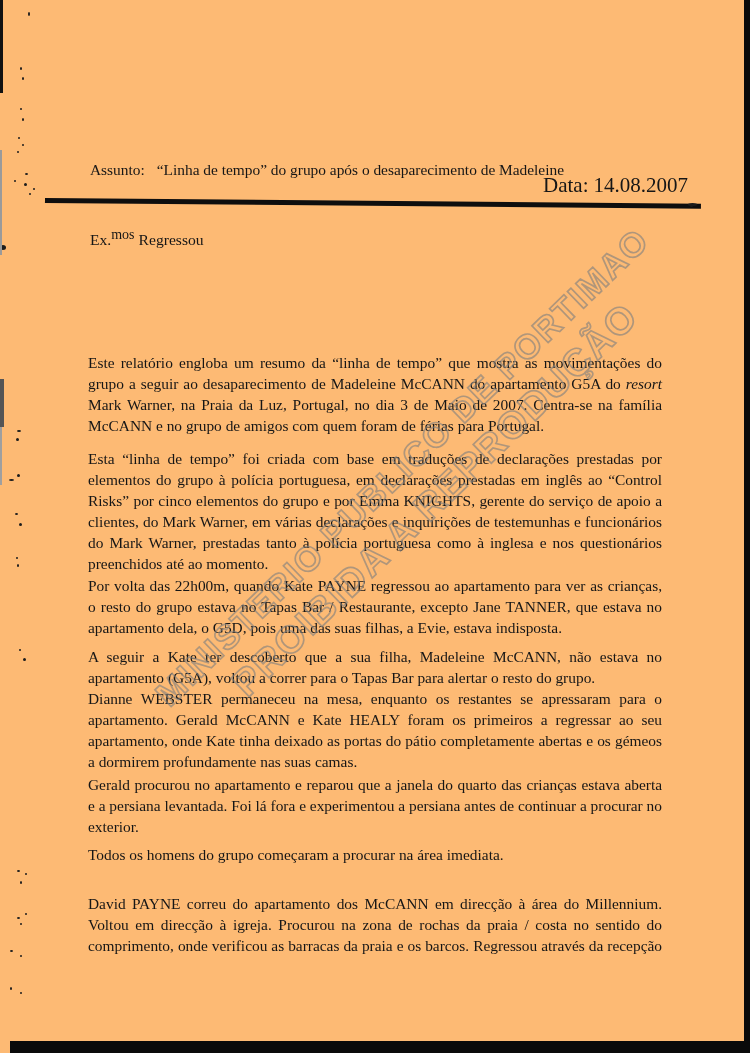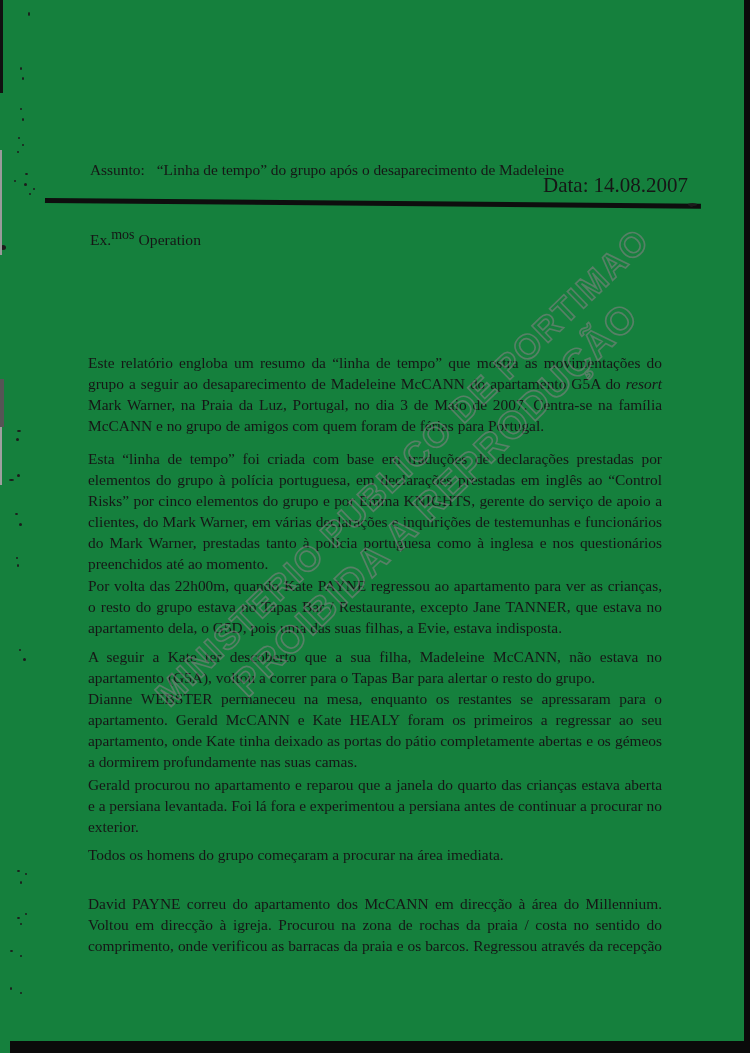--- a/index.html
+++ b/index.html
@@ -1,18 +1,18 @@
 <!DOCTYPE html>
 <html><head>
 <meta charset="utf-8">
 <style>
   html,body { margin:0; padding:0; background:#e8e8e8; }
   .page {
     position:relative; width:750px; height:1053px; margin:0 auto;
-    background:#15803d; overflow:hidden;
+    background:#fdba74; overflow:hidden;
     font-family:"Liberation Serif","DejaVu Serif",serif; color:#161616;
   }
 
   
   .header-subject { position:absolute; left:90px; top:161px; font-size:15.4px; white-space:nowrap; }
   .header-subject .subj { margin-left:12px; }
   .header-date { position:absolute; left:543px; top:173px; font-size:21px; white-space:nowrap; }
   .header-date .val { margin-left:5px; }
 
   .rule {
@@ -82,21 +82,21 @@
   <div class="header-subject">
     <span>Assunto:</span><span class="subj">“Linha de tempo” do grupo após o desaparecimento de Madeleine</span>
   </div>
   <div class="header-date">
     <span>Data:</span><span class="val">14.08.2007</span>
   </div>
 
   <div class="rule"></div>
 
   <div class="salutation">
-    <span>Ex.</span><sup>mos</sup><span class="rest">Operation</span>
+    <span>Ex.</span><sup>mos</sup><span class="rest">Regressou</span>
   </div>
 
 
   <div class="body-text">
       <p><span>Este relatório engloba um resumo da “linha de tempo” que mostra as movimentações do grupo a seguir ao desaparecimento de Madeleine McCANN do apartamento G5A do </span><em>resort</em><span> Mark Warner, na Praia da Luz, Portugal, no dia 3 de Maio de 2007. Centra-se na família McCANN e no grupo de amigos com quem foram de férias para Portugal.</span></p>
       <p><span>Esta “linha de tempo” foi criada com base em traduções de declarações prestadas por elementos do grupo à polícia portuguesa, em declarações prestadas em inglês ao “Control Risks” por cinco elementos do grupo e por Emma KNIGHTS, gerente do serviço de apoio a clientes, do Mark Warner, em várias declarações e inquirições de testemunhas e funcionários do Mark Warner, prestadas tanto à polícia portuguesa como à inglesa e nos questionários preenchidos até ao momento.</span></p>
       <p><span>Por volta das 22h00m, quando Kate PAYNE regressou ao apartamento para ver as crianças, o resto do grupo estava no Tapas Bar / Restaurante, excepto Jane TANNER, que estava no apartamento dela, o G5D, pois uma das suas filhas, a Evie, estava indisposta.</span></p>
       <p><span>A seguir a Kate ter descoberto que a sua filha, Madeleine McCANN, não estava no apartamento (G5A), voltou a correr para o Tapas Bar para alertar o resto do grupo.</span></p>
       <p><span>Dianne WEBSTER permaneceu na mesa, enquanto os restantes se apressaram para o apartamento. Gerald McCANN e Kate HEALY foram os primeiros a regressar ao seu apartamento, onde Kate tinha deixado as portas do pátio completamente abertas e os gémeos a dormirem profundamente nas suas camas.</span></p>
       <p><span>Gerald procurou no apartamento e reparou que a janela do quarto das crianças estava aberta e a persiana levantada. Foi lá fora e experimentou a persiana antes de continuar a procurar no exterior.</span></p>

